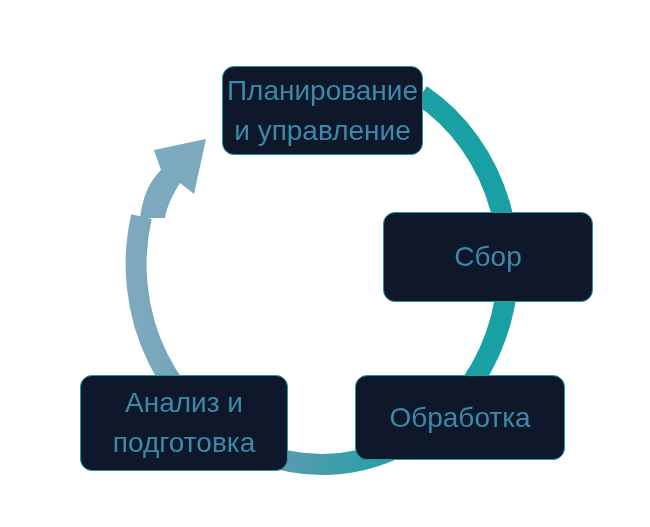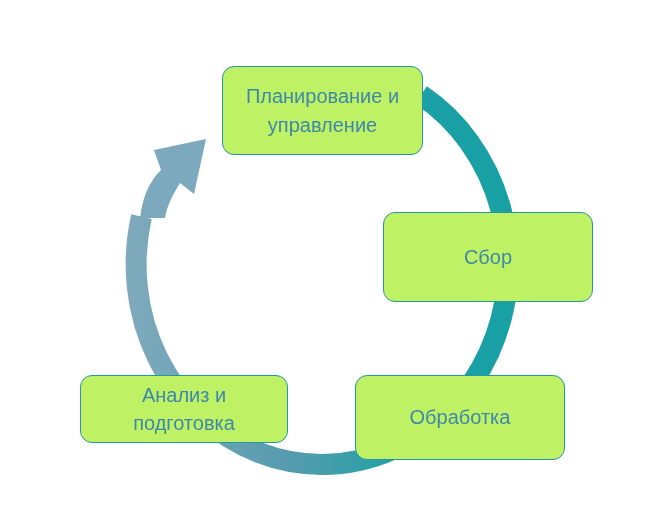--- a/index.html
+++ b/index.html
@@ -18,37 +18,37 @@
   #ring-svg {
     position: absolute;
     left: 0;
     top: 0;
     z-index: 1;
   }
   .node {
     position: absolute;
     z-index: 2;
     box-sizing: border-box;
-    background: #bef264;
+    background: #0f172a;
     border: 1.5px solid #2497A1;
     border-radius: 12px;
     display: flex;
     align-items: center;
     justify-content: center;
     text-align: center;
     color: #3E88A9;
-    font-size: 20px;
+    font-size: 28px;
     line-height: 1.42;
     padding: 4px 10px;
     cursor: default;
   }
   #node-planning      { left: 222px; top: 66px;  width: 201px; height: 89px; }
   #node-collection    { left: 383px; top: 212px; width: 210px; height: 90px; }
   #node-processing    { left: 355px; top: 375px; width: 210px; height: 85px; }
-  #node-analysis      { left: 80px;  top: 375px; width: 208px; height: 68px; }
+  #node-analysis      { left: 80px;  top: 375px; width: 208px; height: 96px; }
   #node-dissemination { left: 48px;  top: 213px; width: 210px; height: 89px; }
 </style>
 </head>
 <body>
 
 <div id="canvas">
 
   <svg id="ring-svg" width="650" height="527" viewBox="0 0 650 527">
     <defs>
       <linearGradient id="ringGrad" gradientUnits="userSpaceOnUse" x1="126" y1="265" x2="518" y2="265">

